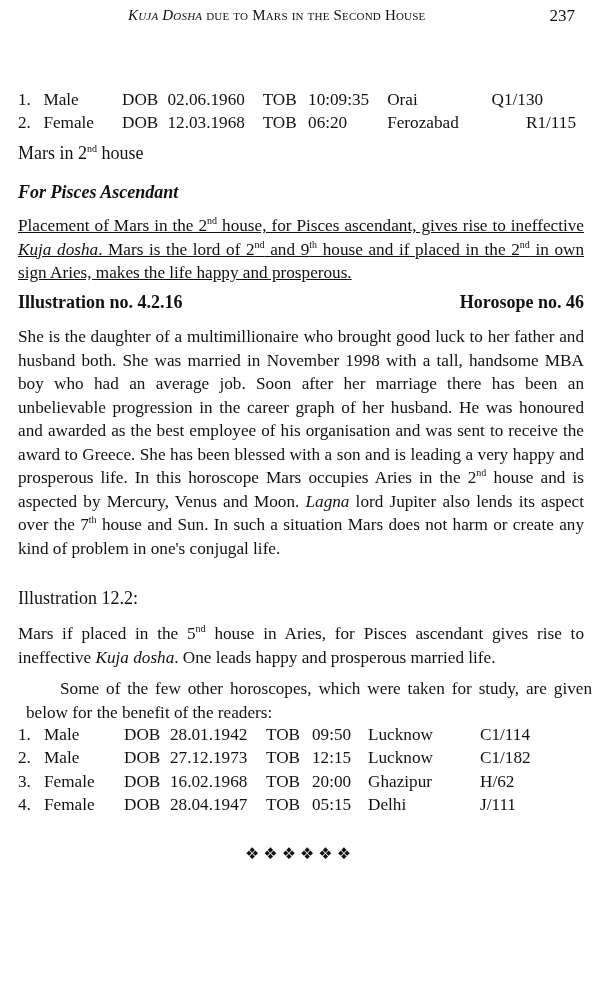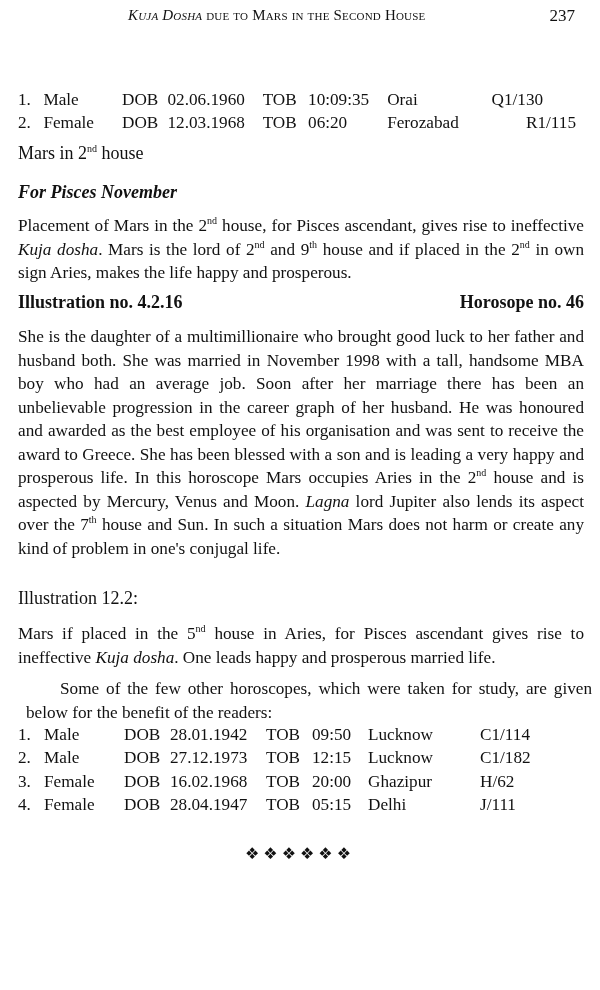--- a/index.html
+++ b/index.html
@@ -81,23 +81,23 @@
         <td>TOB</td>
         <td>06:20</td>
         <td>Ferozabad</td>
         <td style="text-align:right">R1/115</td>
       </tr>
     </tbody>
   </table>
 
   <div class="heading-b" style="top:143px;"><span>Mars in 2</span><sup>nd</sup><span> house</span></div>
 
-  <div class="heading-bi" style="top:182px;">For Pisces November</div>
+  <div class="heading-bi" style="top:182px;">For Pisces Ascendant</div>
 
-  <p class="text" style="top:214px; margin:0;"><span>Placement of Mars in the 2</span><sup>nd</sup><span> house, for Pisces ascendant, gives rise to ineffective </span><em>Kuja dosha</em><span>. Mars is the lord of 2</span><sup>nd</sup><span> and 9</span><sup>th</sup><span> house and if placed in the 2</span><sup>nd</sup><span> in own sign Aries, makes the life happy and prosperous.</span></p>
+  <p class="text" style="top:214px; margin:0;text-decoration:underline;"><span>Placement of Mars in the 2</span><sup>nd</sup><span> house, for Pisces ascendant, gives rise to ineffective </span><em>Kuja dosha</em><span>. Mars is the lord of 2</span><sup>nd</sup><span> and 9</span><sup>th</sup><span> house and if placed in the 2</span><sup>nd</sup><span> in own sign Aries, makes the life happy and prosperous.</span></p>
 
   <div class="illus-row">
     <span>Illustration no. 4.2.16</span>
     <span>Horosope no. 46</span>
   </div>
 
   <p class="text" style="top:325px; margin:0;"><span>She is the daughter of a multimillionaire who brought good luck to her father and husband both. She was married in November 1998 with a tall, handsome MBA boy who had an average job. Soon after her marriage there has been an unbelievable progression in the career graph of her husband. He was honoured and awarded as the best employee of his organisation and was sent to receive the award to Greece. She has been blessed with a son and is leading a very happy and prosperous life. In this horoscope Mars occupies Aries in the 2</span><sup>nd</sup><span> house and is aspected by Mercury, Venus and Moon. </span><em>Lagna</em><span> lord Jupiter also lends its aspect over the 7</span><sup>th</sup><span> house and Sun. In such a situation Mars does not harm or create any kind of problem in one's conjugal life.</span></p>
 
   <div class="heading-b" style="top:588px;">Illustration 12.2:</div>
 

